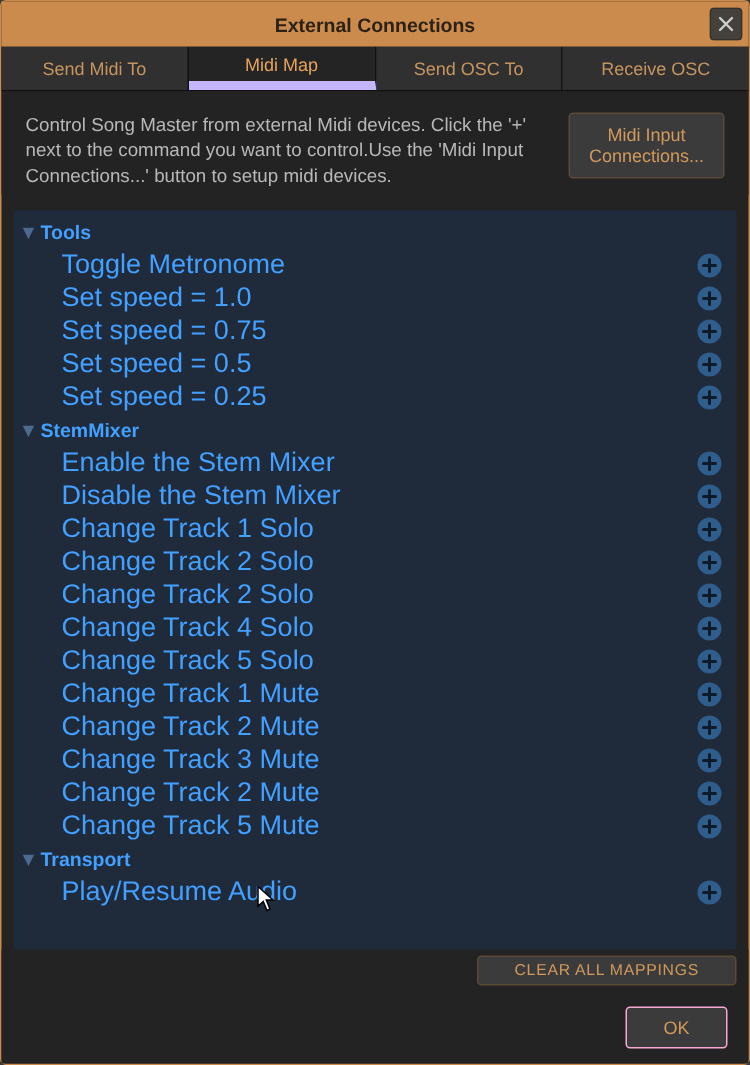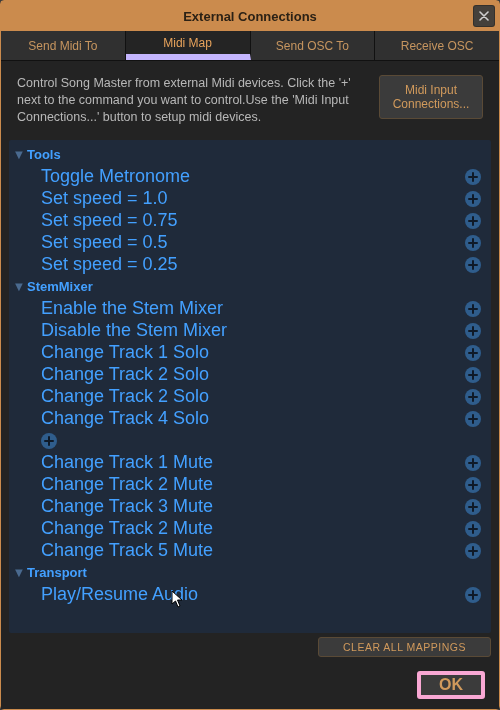--- a/index.html
+++ b/index.html
@@ -156,26 +156,26 @@
     display: flex; align-items: center;
   }
   .bottom-bar2 {
     height: 48px;
     display: flex; justify-content: flex-end; align-items: center;
     padding: 0 14px;
     background: #232323;
   }
   .ok-btn {
     width: 68px; height: 28px;
-    border: 4px solid #f9a8d4;
+    border: 1px solid #f9a8d4;
     border-radius: 3px;
     background: #3b3b3b;
     color: #d19a5c;
-    font-weight: 700;
-    font-size: 16px;
+    font-weight: 400;
+    font-size: 12px;
     cursor: pointer;
     display: flex; align-items: center; justify-content: center;
   }
 </style>
 </head>
 <body>
 
 <div class="window">
 
   <div class="titlebar">
@@ -300,20 +300,21 @@
         </div>
         <div class="item">
           <span class="lbl">Change Track 4 Solo</span>
           <span class="plus">
             <svg width="10" height="10" viewBox="0 0 10 10">
               <path d="M5 1 V9 M1 5 H9" stroke="#0f1a28" stroke-width="2" stroke-linecap="round"></path>
             </svg>
           </span>
         </div>
         <div class="item">
+          <span class="lbl">Change Track 5 Solo</span>
           <span class="plus">
             <svg width="10" height="10" viewBox="0 0 10 10">
               <path d="M5 1 V9 M1 5 H9" stroke="#0f1a28" stroke-width="2" stroke-linecap="round"></path>
             </svg>
           </span>
         </div>
         <div class="item">
           <span class="lbl">Change Track 1 Mute</span>
           <span class="plus">
             <svg width="10" height="10" viewBox="0 0 10 10">

